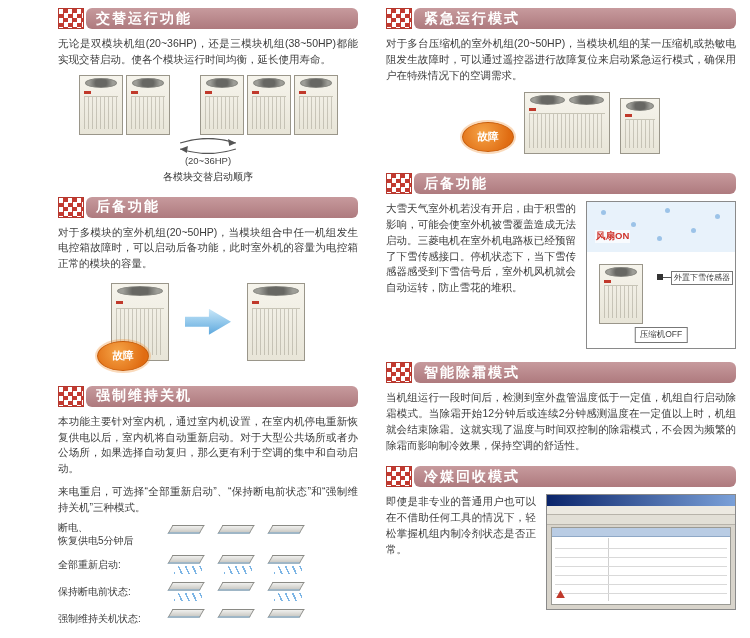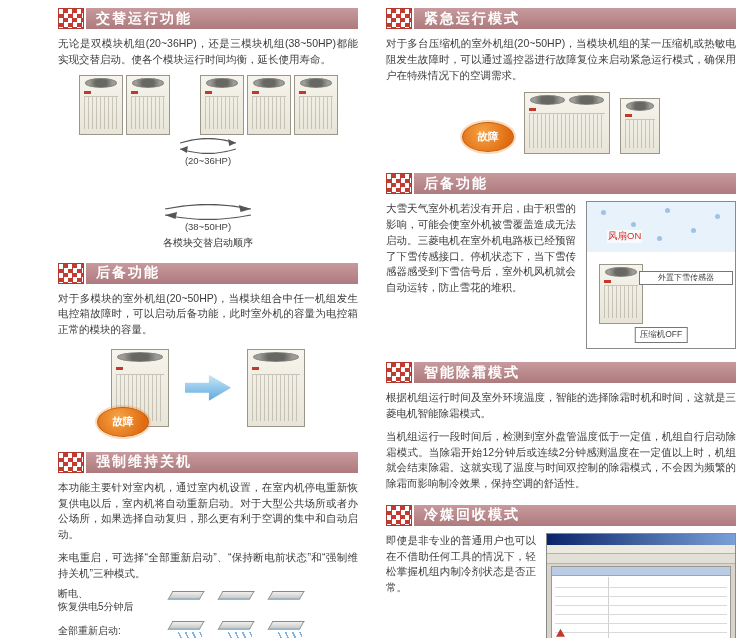--- a/index.html
+++ b/index.html
@@ -20,20 +20,21 @@
     width:26px; flex:none; margin-right:2px;
     background:conic-gradient(#c23a30 0 25%, #ffffff 0 50%, #c23a30 0 75%, #ffffff 0);
     background-size:9px 9px;
     border:1px solid #b5382e;
   }
   .bar {
     flex:1; display:flex; align-items:center;
     background:linear-gradient(180deg,#c79a9d,#ae7a7e);
     color:#fff; font-weight:bold; font-size:14px; letter-spacing:2px;
     padding:0 10px;
+    border-radius:6px;
   }
 
   .body { font-size:10.5px; line-height:1.5; text-align:justify; margin-bottom:7px; }
   .split { display:flex; gap:10px; }
   .flex1 { flex:1; }
 
   
   .unit { position:relative; background:linear-gradient(#f6f4ec,#e8e5d8); border:1px solid #9a968a; flex:none; }
   .unit.sm  { width:44px; height:60px; }
   .unit.md  { width:58px; height:78px; }
@@ -88,26 +89,26 @@
 
   
   .emer-fig { display:flex; justify-content:center; align-items:flex-end; gap:10px; padding:2px 0 6px; }
   .emer-fig .fault { margin-bottom:2px; }
 
   
   .snow-box { width:150px; height:148px; flex:none; position:relative;
     border:1px solid #8a8a8a; background:#fff; }
   .snow-area { position:absolute; top:0; left:0; right:0; height:50px; background:#e8f2fb; }
   .flake { position:absolute; width:5px; height:5px; border-radius:50%; background:#9cc3e8; }
-  .fan-on { position:absolute; top:28px; left:20px; color:#cf332b; font-size:9.5px; font-weight:normal; background:rgba(255,255,255,.7); padding:0 1px; }
+  .fan-on { position:absolute; top:28px; left:8px; color:#cf332b; font-size:9.5px; font-weight:bold; background:rgba(255,255,255,.7); padding:0 1px; }
   .snow-unit { position:absolute; left:12px; top:62px; }
   .sensor-dot { position:absolute; top:72px; left:70px; width:6px; height:6px; background:#333; }
   .sensor-line { position:absolute; top:75px; left:76px; width:14px; border-top:1px solid #555; }
   .sensor-label { position:absolute; top:69px; right:2px; font-size:8px; border:1px solid #777;
-    background:#fff; padding:1px 18px; line-height:1.2;margin-left:20px; }
+    background:#fff; padding:1px 2px; line-height:1.2;margin-left:20px; }
   .comp-off { position:absolute; bottom:5px; left:50%; transform:translateX(-50%);
     font-size:8.5px; border:1px solid #777; background:#fff; padding:1px 4px; white-space:nowrap; }
 
   
   .shot { width:190px; height:116px; flex:none; border:1px solid #8a8a8a; background:#d8d4cb; position:relative; }
   .shot .titlebar { height:11px; background:linear-gradient(90deg,#0a246a,#7aa0d8); }
   .shot .menubar { height:9px; background:#ece9e1; border-bottom:1px solid #b7b3aa; }
   .shot .toolbar { height:10px; background:#e2dfd6; border-bottom:1px solid #b7b3aa; }
   .shot .content { position:absolute; top:32px; left:4px; right:4px; bottom:4px;
     background:#fff; border:1px solid #9a9a94; overflow:hidden; }
@@ -176,29 +177,20 @@
         <div class="swap-row">
           <div class="swap-col">
             <svg width="78" height="16" viewBox="0 0 70 16" preserveAspectRatio="none">
               <path d="M10 5 Q35 -4 60 5" fill="none" stroke="#555" stroke-width="1.3"></path>
               <polygon points="60,5 53,1 54,8" fill="#555"></polygon>
               <path d="M60 11 Q35 20 10 11" fill="none" stroke="#555" stroke-width="1.3"></path>
               <polygon points="10,11 17,8 16,15" fill="#555"></polygon>
             </svg>
             <div class="hp-label">(20~36HP)</div>
           </div>
-          <div class="swap-col">
-            <svg width="120" height="16" viewBox="0 0 70 16" preserveAspectRatio="none">
-              <path d="M10 5 Q35 -4 60 5" fill="none" stroke="#555" stroke-width="1.3"></path>
-              <polygon points="60,5 53,1 54,8" fill="#555"></polygon>
-              <path d="M60 11 Q35 20 10 11" fill="none" stroke="#555" stroke-width="1.3"></path>
-              <polygon points="10,11 17,8 16,15" fill="#555"></polygon>
-            </svg>
-            <div class="hp-label">(38~50HP)</div>
-          </div>
         </div>
         <div class="fig-caption">各模块交替启动顺序</div>
       </div>
     </section>
 
     <section>
       <div class="sec-head">
         <span class="checker"></span>
         <div class="bar">后备功能</div>
       </div>
@@ -364,21 +356,20 @@
           <div class="comp-off">压缩机OFF</div>
         </div>
       </div>
     </section>
 
     <section>
       <div class="sec-head">
         <span class="checker"></span>
         <div class="bar">智能除霜模式</div>
       </div>
-      <p class="body">根据机组运行时间及室外环境温度，智能的选择除霜时机和时间，这就是三菱电机智能除霜模式。</p>
       <p class="body">当机组运行一段时间后，检测到室外盘管温度低于一定值，机组自行启动除霜模式。当除霜开始12分钟后或连续2分钟感测温度在一定值以上时，机组就会结束除霜。这就实现了温度与时间双控制的除霜模式，不会因为频繁的除霜而影响制冷效果，保持空调的舒适性。</p>
     </section>
 
     <section>
       <div class="sec-head">
         <span class="checker"></span>
         <div class="bar">冷媒回收模式</div>
       </div>
       <div class="split">
         <p class="body flex1">即使是非专业的普通用户也可以在不借助任何工具的情况下，轻松掌握机组内制冷剂状态是否正常。</p>

